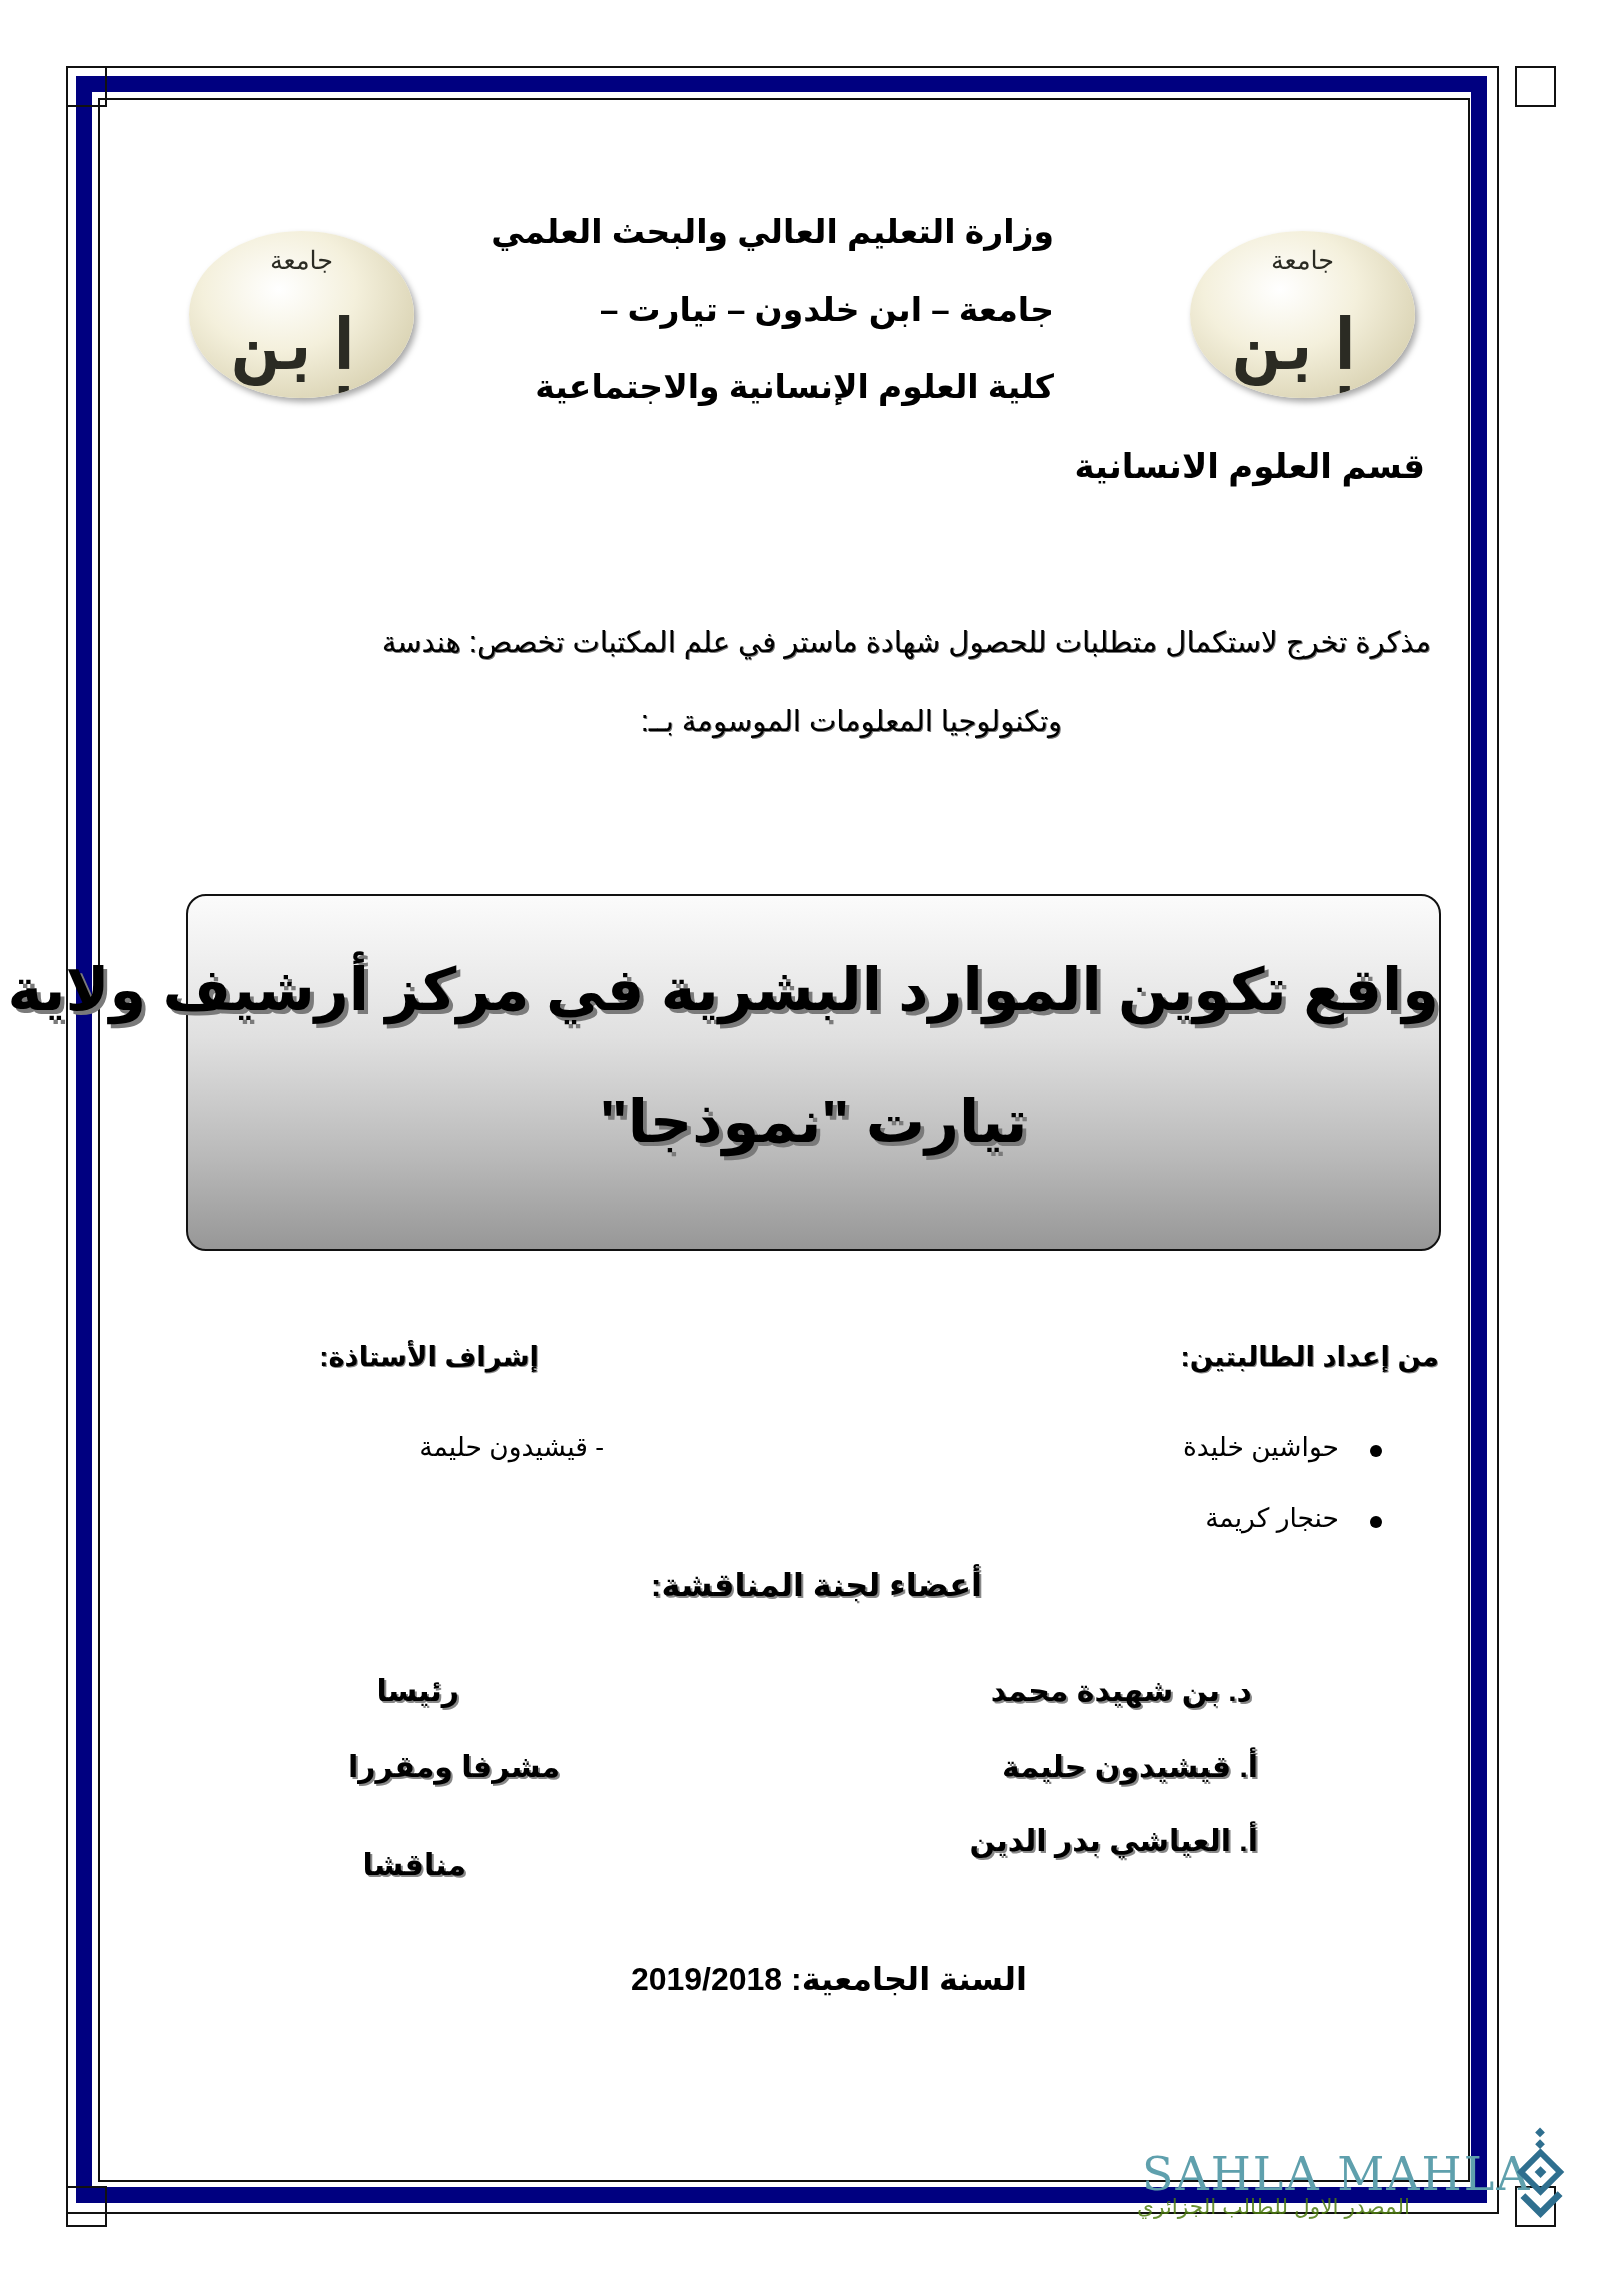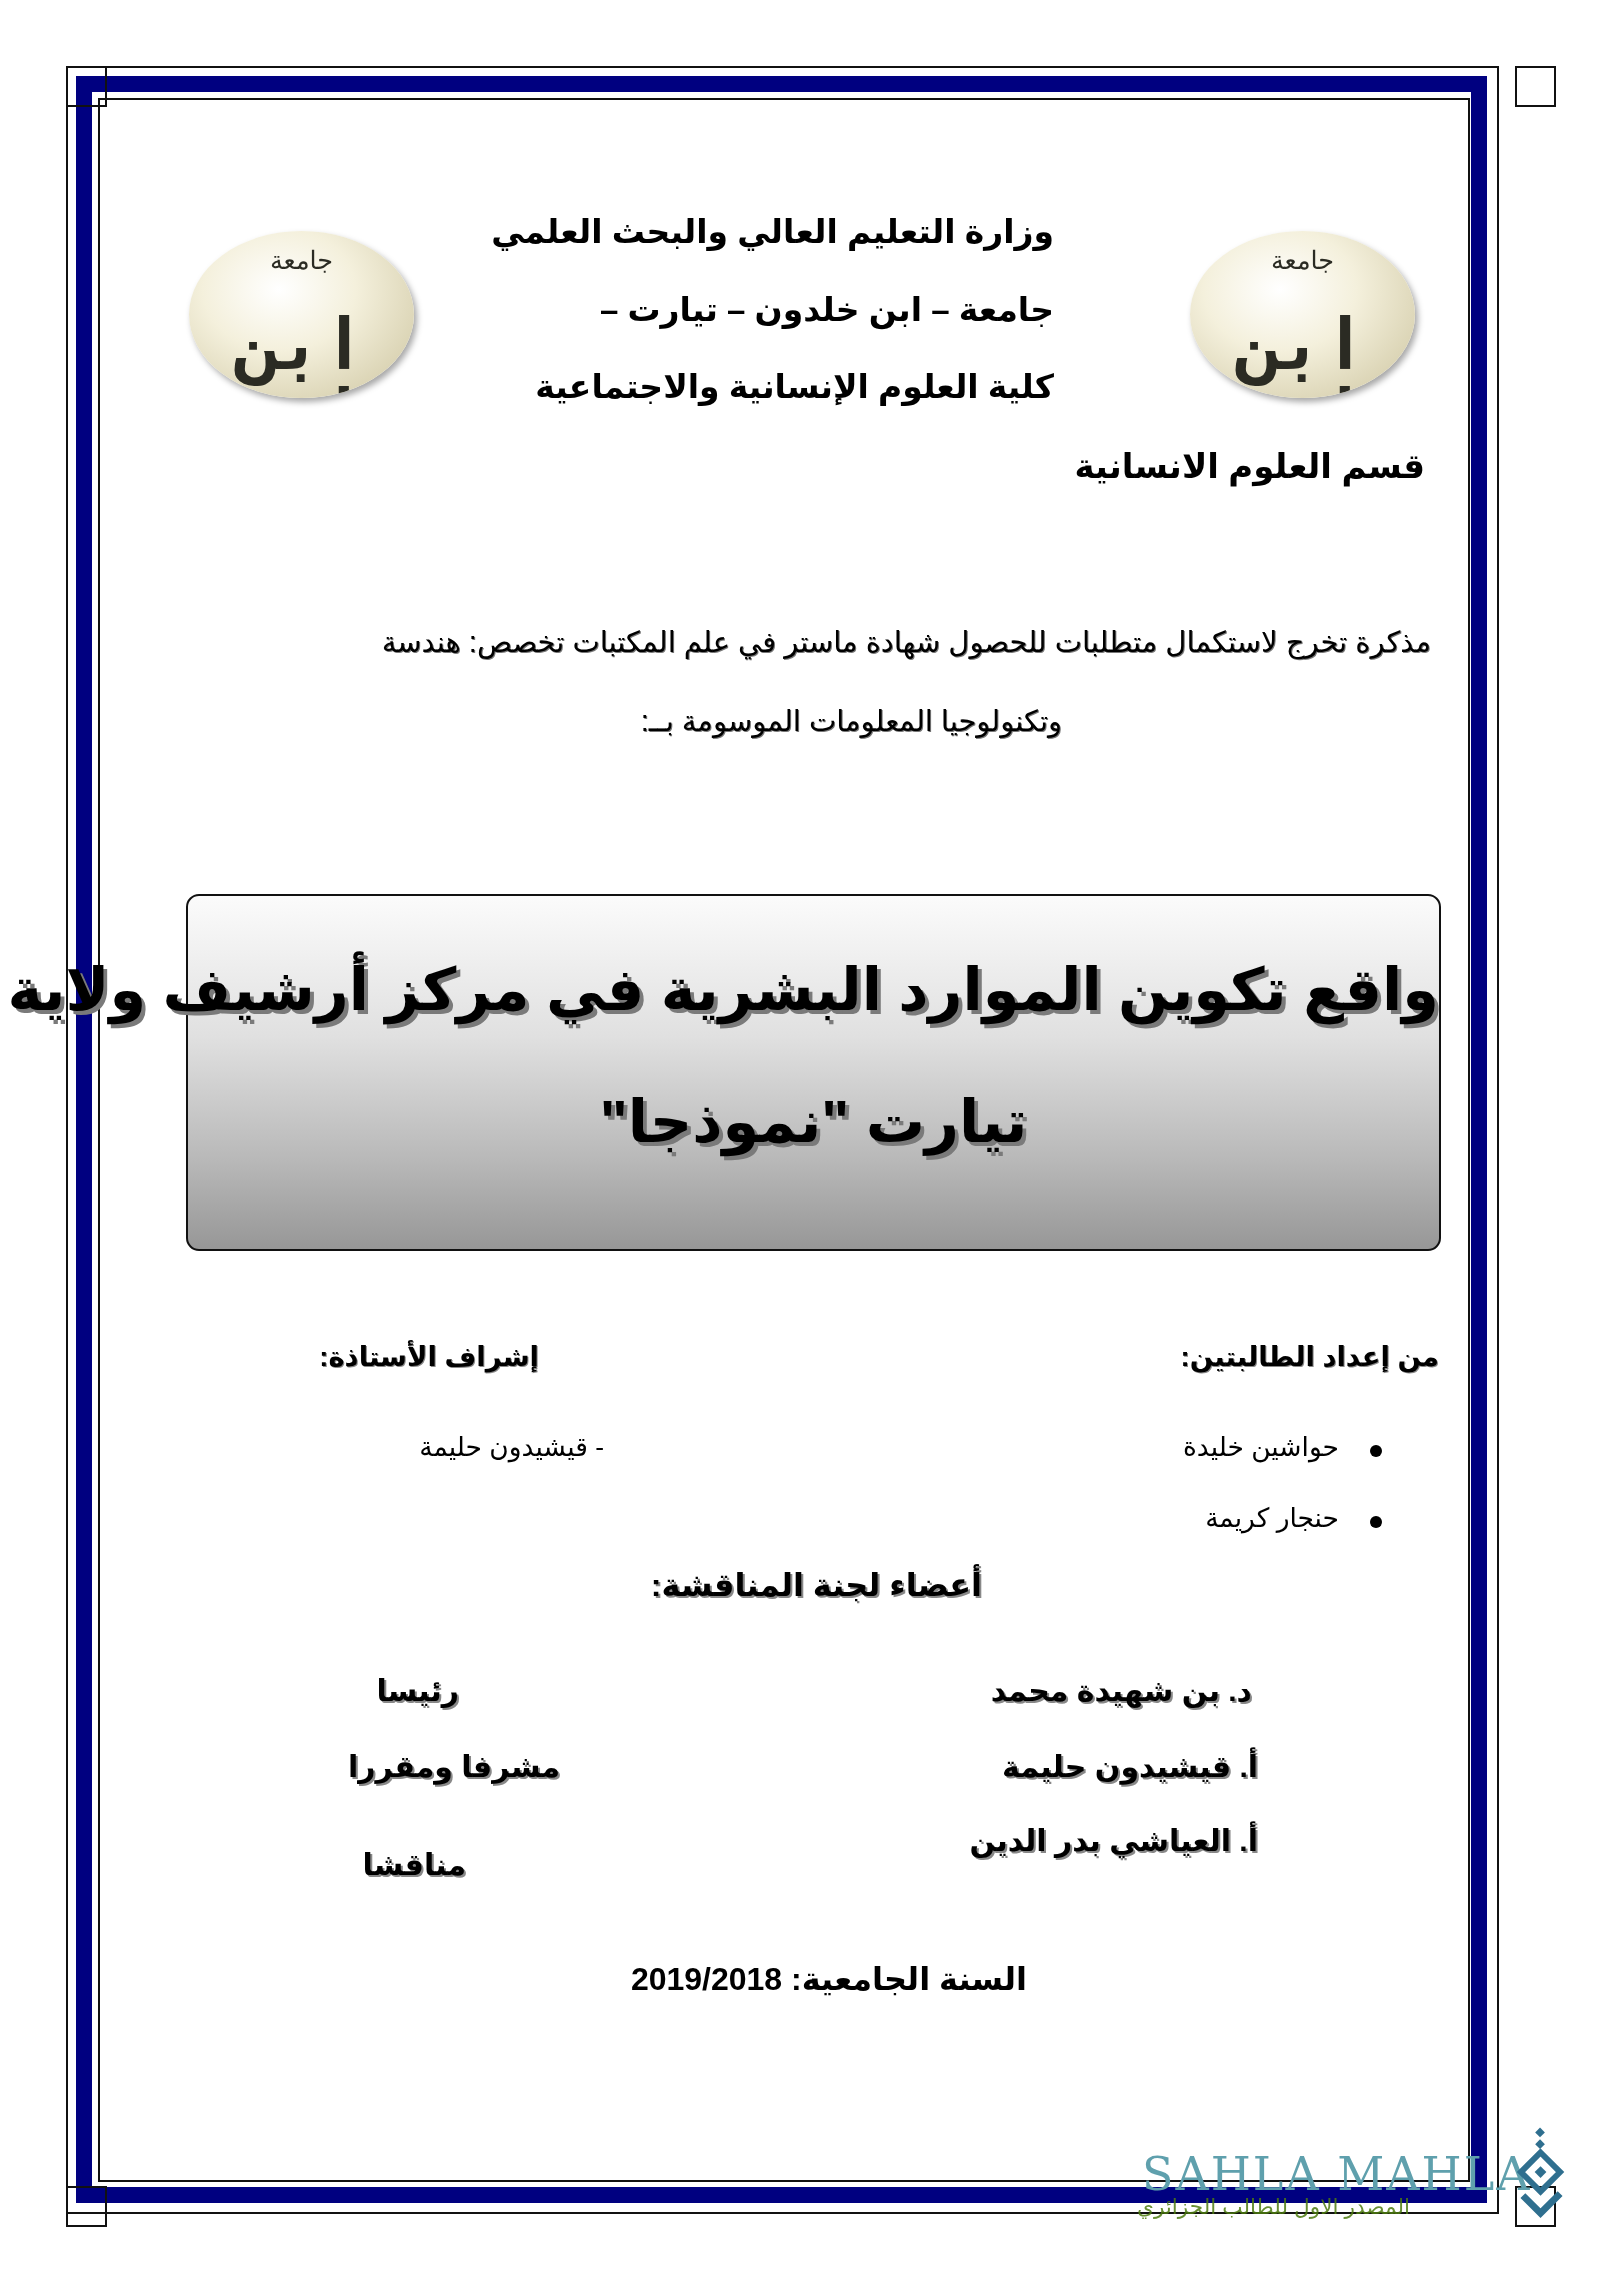--- a/index.html
+++ b/index.html
@@ -16,21 +16,21 @@
     .header-line { position:absolute; right:567px; font-size:33px; font-weight:bold; text-align:right; white-space:nowrap; }
     .logo { position:absolute; width:225px; height:167px; border-radius:50%;
             background: radial-gradient(ellipse at 40% 35%, #ffffff 0%, #f4f0dc 40%, #d9d2b2 80%, #a9a28a 100%);
             box-shadow: 2.9px 3.9px 5.9px rgba(0,0,0,0.35); overflow:hidden; }
     .logo-text { position:absolute; left:0; right:0; top:37px; text-align:center;
                  font-family:Liberation Mono, monospace; font-size:71px; color:#2b2b23; font-weight:bold; line-height:1;margin-top:47px; }
     .logo-sub { position:absolute; left:0; right:0; top:13.7px; text-align:center; font-family:"DejaVu Serif", serif;
                 font-size:25.5px; color:#2b2b23; }
     .intro { position:absolute; font-size:29px; white-space:nowrap; text-shadow: 1px 1px 0 #777; }
     .title-box { position:absolute; left:186px; top:894px; width:1255px; height:357px;
-                 border: 2.9px solid #111; border-radius: 13px; box-sizing: border-box;
+                 border: 2.9px solid #111; border-radius: 20px; box-sizing: border-box;
                  background: linear-gradient(to bottom, #fbfbfb 0%, #e0e0e0 40%, #b8b8b8 75%, #979797 100%); }
     .title-line { position:absolute; left:0; right:0; text-align:center; font-size:59px; font-weight:bold;
                   text-shadow: 3.9px 3.9px 0 #7a7a7a; white-space:nowrap; }
     .label { position:absolute; font-size:27.4px; font-weight:bold; white-space:nowrap; text-shadow: 1px 1px 0 #888; }
     .student { position:absolute; font-size:26.5px; white-space:nowrap; }
     .bullet { position:absolute; width:11.8px; height:11.8px; border-radius:50%; background:#000; }
     .committee { position:absolute; font-size:30px; font-weight:bold; white-space:nowrap; text-shadow: 2px 2px 0 #888; }
     .year { position:absolute; font-size:32px; font-weight:bold; white-space:nowrap;margin-left:48px; }
     .wm { position:absolute; color:#5fa0ad; }
     .wm-title { left:1142px; top:2147px; font-size:46px; letter-spacing:2px; font-family:"DejaVu Serif", serif; }

